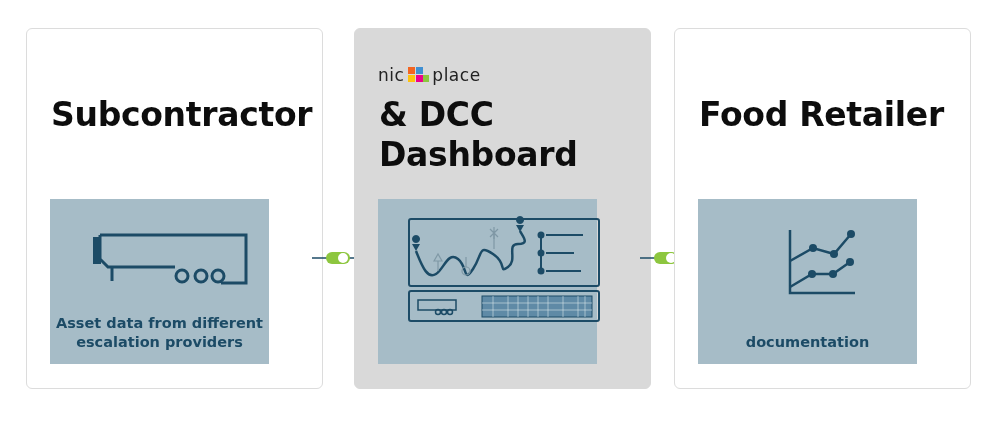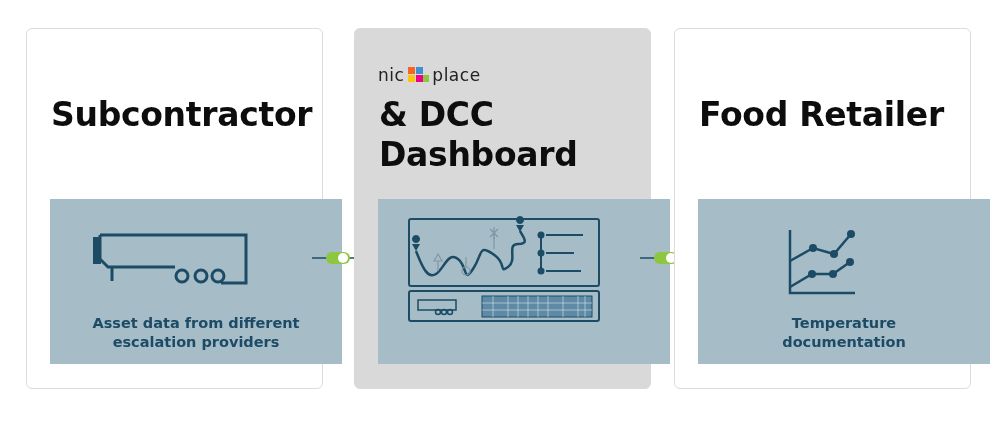--- a/index.html
+++ b/index.html
@@ -23,21 +23,21 @@
 
   .logo {
     position: absolute; left: 23px; top: 36px; height: 20px;
     display: flex; align-items: center; gap: 4px;
     font-size: 17px; color: #222; letter-spacing: 0.5px;
   }
   .logo-mark { width: 20px; height: 16px; position: relative; }
   .logo-mark span { position: absolute; width: 7px; height: 7px; }
 
   .panel {
-    position: absolute; left: 23px; top: 170px; width: 292px; height: 165px;
+    position: absolute; left: 23px; top: 170px; width: 219px; height: 165px;
     background: #a6bcc7;
   }
   .panel-caption {
     position: absolute; left: 0; right: 0; bottom: 12px;
     text-align: center; color: #1c4b66; font-weight: bold; font-size: 14.5px; line-height: 19px;
   }
   .panel svg { position: absolute; }
 
   .connector { position: absolute; top: 250px; width: 56px; height: 16px; }
   #connector-1 { left: 310px; }
@@ -161,17 +161,16 @@
       <g fill="#1c4b66">
         <circle cx="115" cy="49" r="4"></circle>
         <circle cx="136" cy="55" r="4"></circle>
         <circle cx="153" cy="35" r="4"></circle>
         <circle cx="114" cy="75" r="4"></circle>
         <circle cx="135" cy="75" r="4"></circle>
         <circle cx="152" cy="63" r="4"></circle>
       </g>
     </svg>
     <div class="panel-caption">
-      <div>Temperature</div>
       <div>documentation</div>
     </div>
   </div>
 </div>
 
 </body></html>

